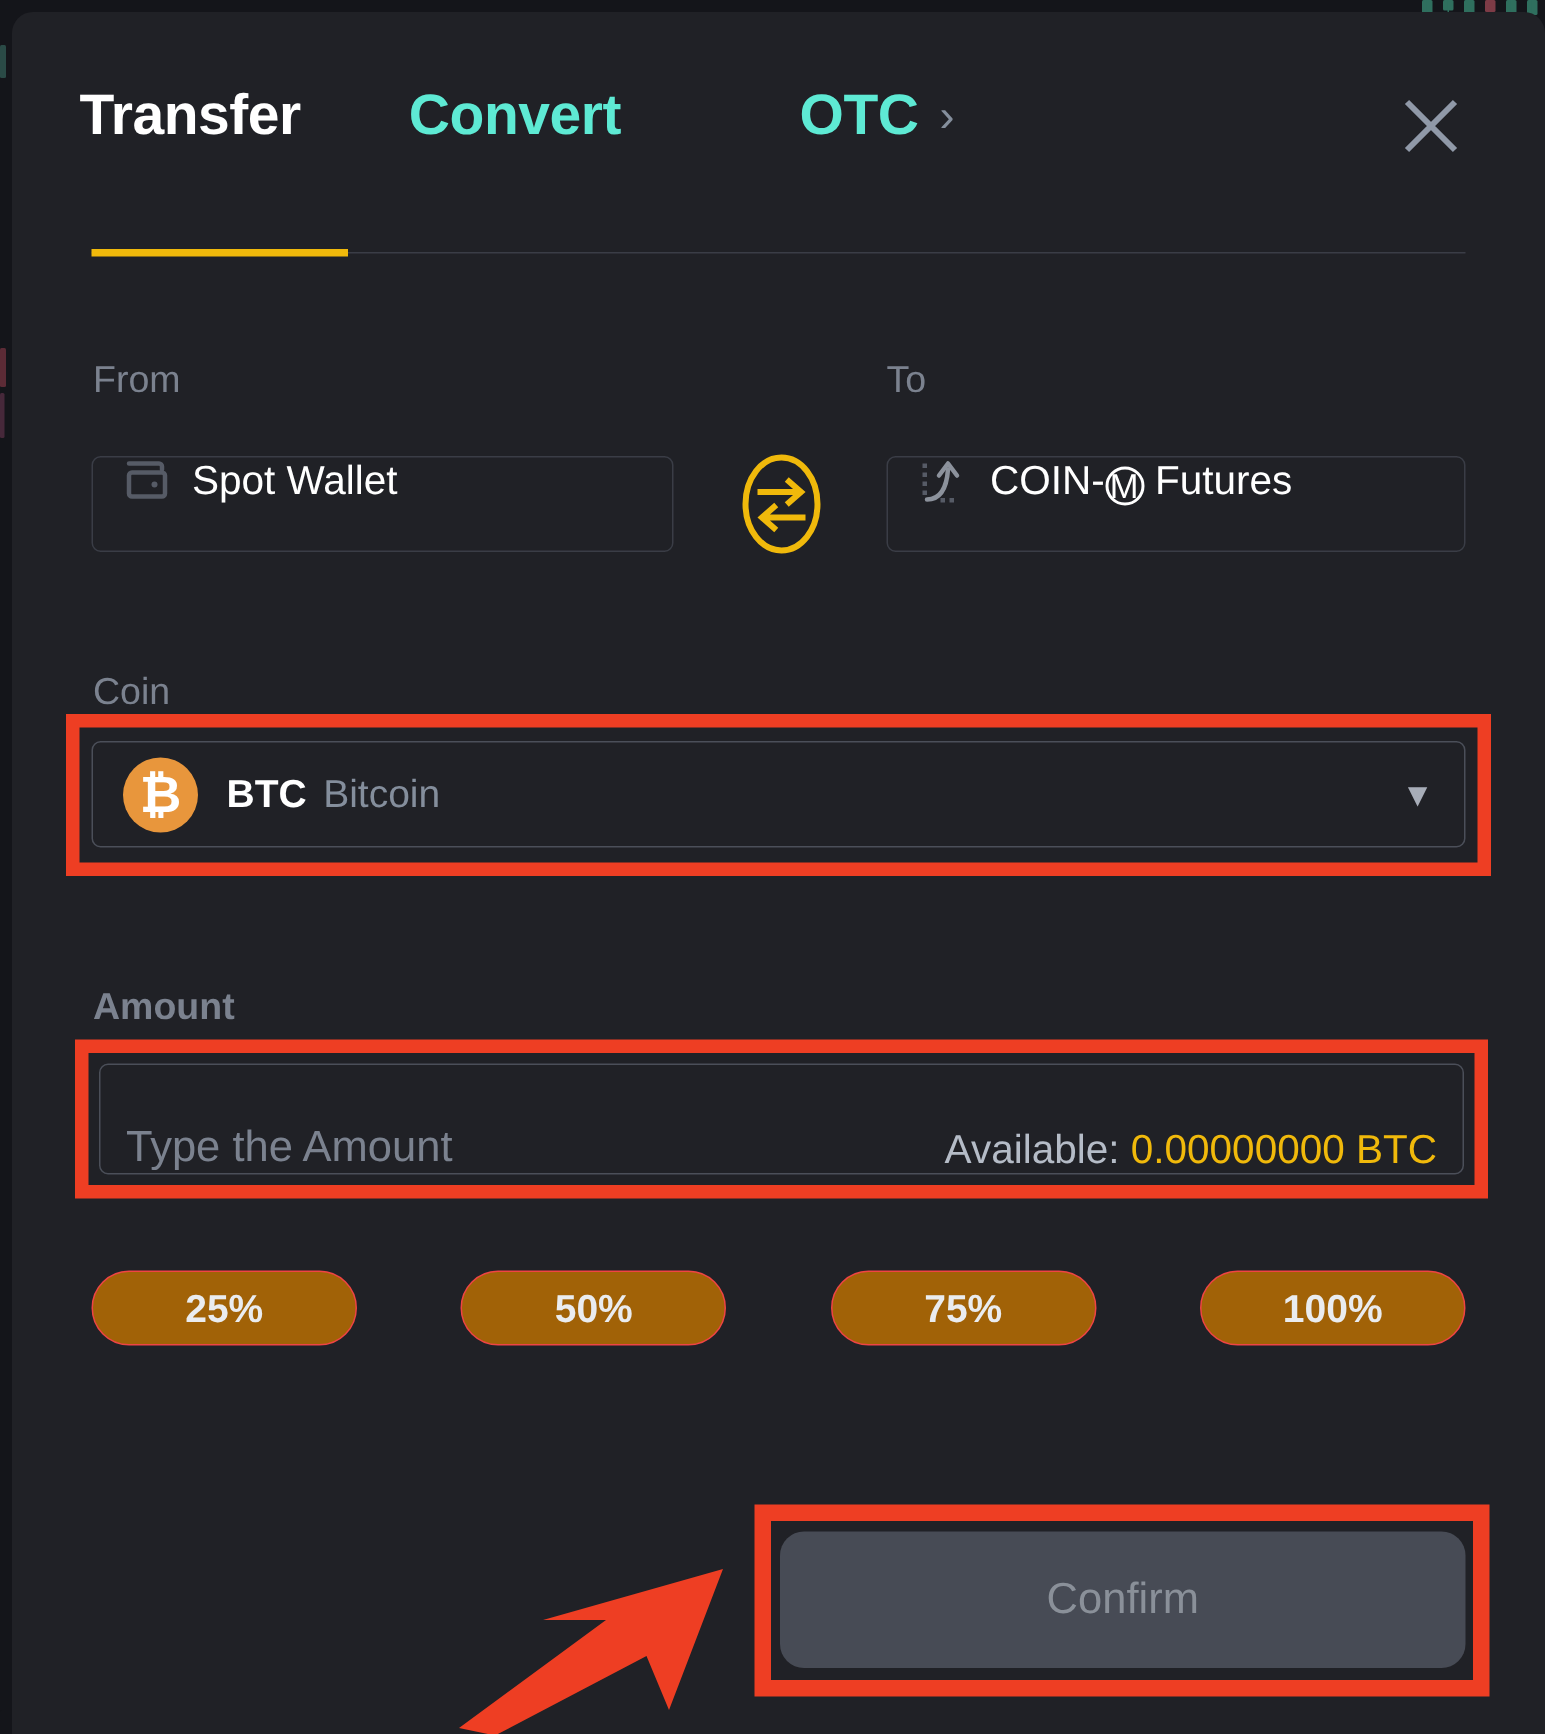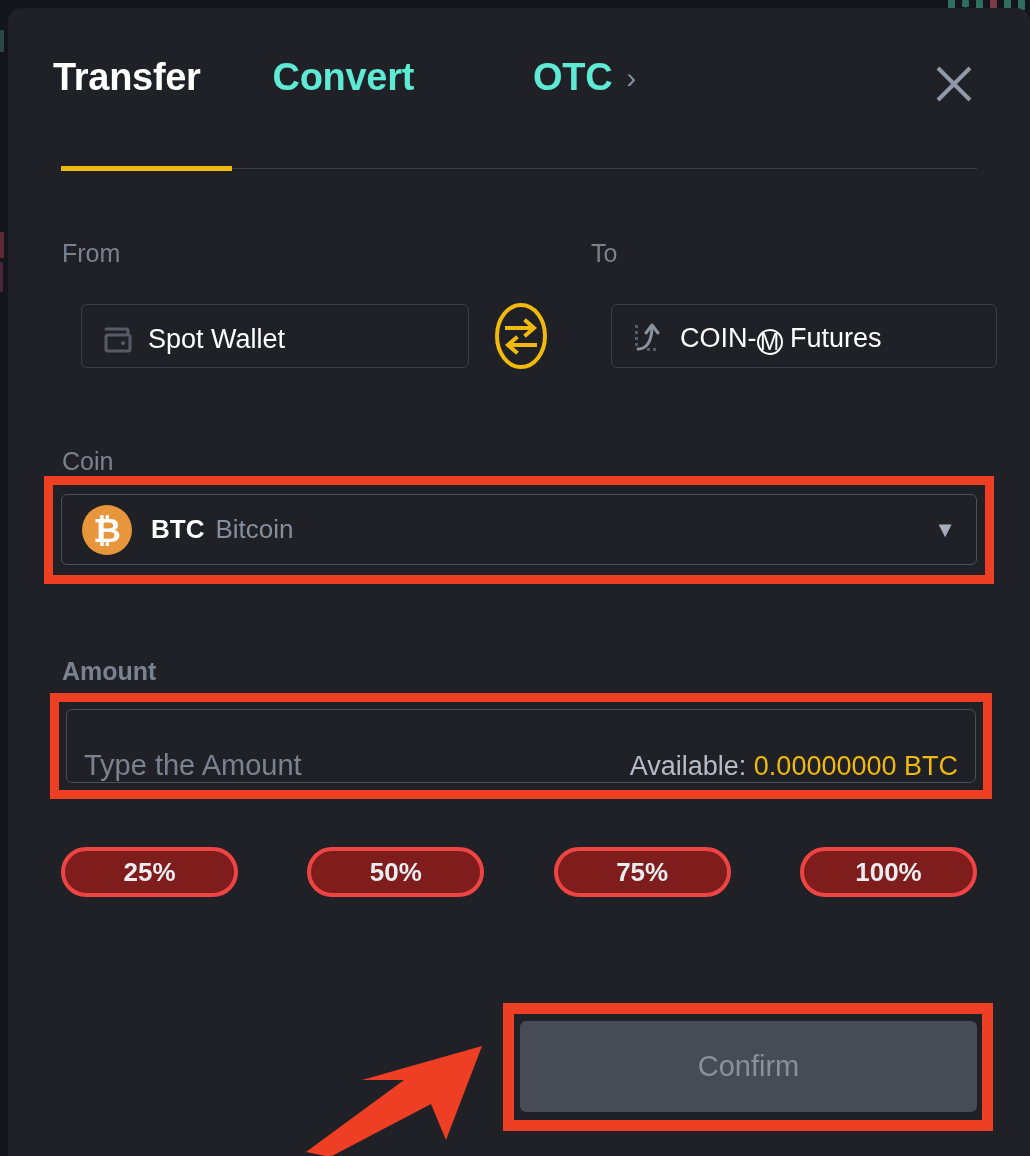--- a/index.html
+++ b/index.html
@@ -105,25 +105,24 @@
   #label-amount { left: 54px; top: 649px; font-weight: bold; }
 
   
   .wallet-select {
     position: absolute;
     top: 296px;
     height: 64px;
     border: 1px solid #3a3d46;
     border-radius: 6px;
     display: flex;
-    align-items: flex-end;
-    padding: 12px 20px;
+    align-items: flex-start;
+    padding: 0 20px;
     cursor: pointer;
     background: #202126;
-    margin-left: 20px;
   }
   #from-select { left: 53px; width: 388px; }
   #to-select   { left: 583px; width: 386px; }
   .wallet-icon { flex: 0 0 auto; display: flex; align-items: center; margin-right: 14px; }
   .wallet-text {
     font-size: 27px;
     color: #ffffff;
     white-space: nowrap;
   }
   .wallet-text .circm {
@@ -252,23 +251,23 @@
     position: absolute;
     left: 53px;
     top: 839px;
     width: 916px;
     display: flex;
     justify-content: space-between;
   }
   .pct-btn {
     width: 177px;
     height: 50px;
-    border: 4px solid #ef4444;
+    border: 1px solid #ef4444;
     border-radius: 25px;
-    background: #7f1d1d;
+    background: #a16207;
     color: #eaecef;
     font-family: "Liberation Sans", sans-serif;
     font-size: 26px;
     font-weight: bold;
     cursor: pointer;
   }
 
   
   #confirm-highlight {
     position: absolute;
@@ -279,21 +278,21 @@
     border: 11px solid #ee3e23;
   }
   #confirm-btn {
     position: absolute;
     left: 512px;
     top: 1013px;
     width: 457px;
     height: 91px;
     background: #474b55;
     border: none;
-    border-radius: 6px;
+    border-radius: 16px;
     color: #8a9099;
     font-family: "Liberation Sans", sans-serif;
     font-size: 29px;
     cursor: default;
   }
 
   #pointer-arrow {
     position: absolute;
     left: 292px;
     top: 1032px;

